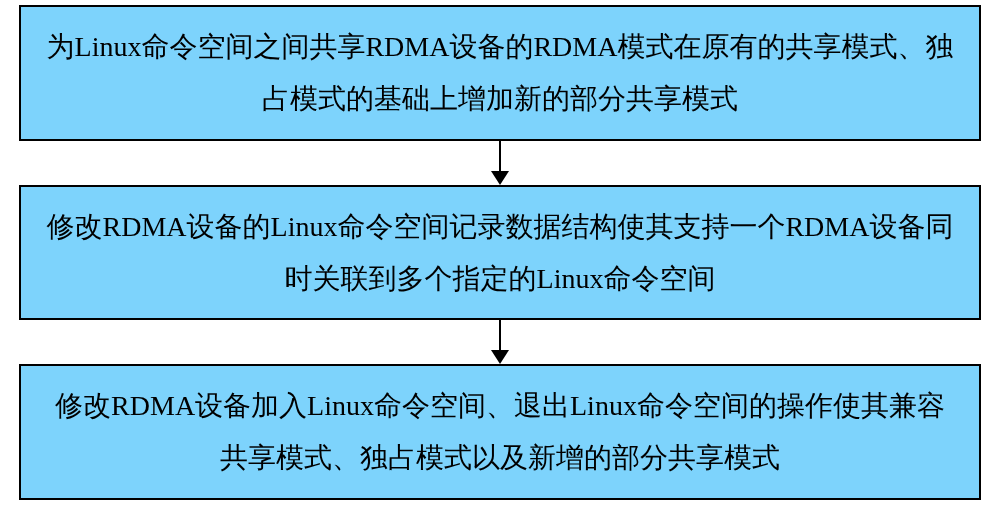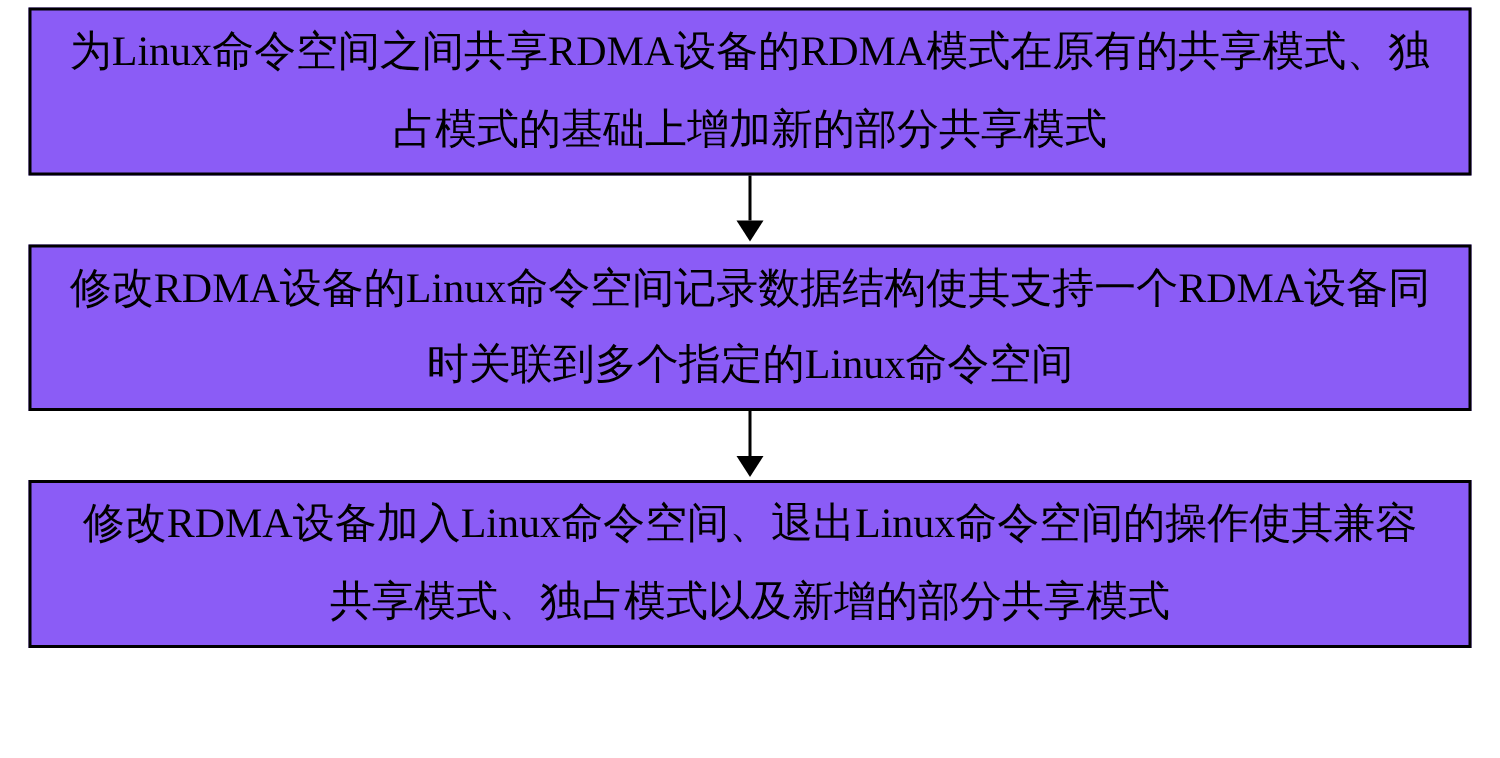--- a/index.html
+++ b/index.html
@@ -13,26 +13,26 @@
       background: #ffffff;
       font-family: "SimSun", "宋体", serif;
       display: flex;
       flex-direction: column;
       align-items: center;
       padding: 5px 18px;
     }
     .flow-box {
       width: 962px;
       border: 2px solid #000000;
-      padding: 2px 24px;
+      padding: 14px 24px;
       text-align: center;
       font-size: 28px;
       line-height: 1.85;
       color: #000000;
-      background: #8b5cf6;
+      background: #7dd3fc;
     }
     .arrow {
       display: flex;
       flex-direction: column;
       align-items: center;
       height: 46px;
       justify-content: flex-start;
     }
     .arrow-line {
       width: 2px;

